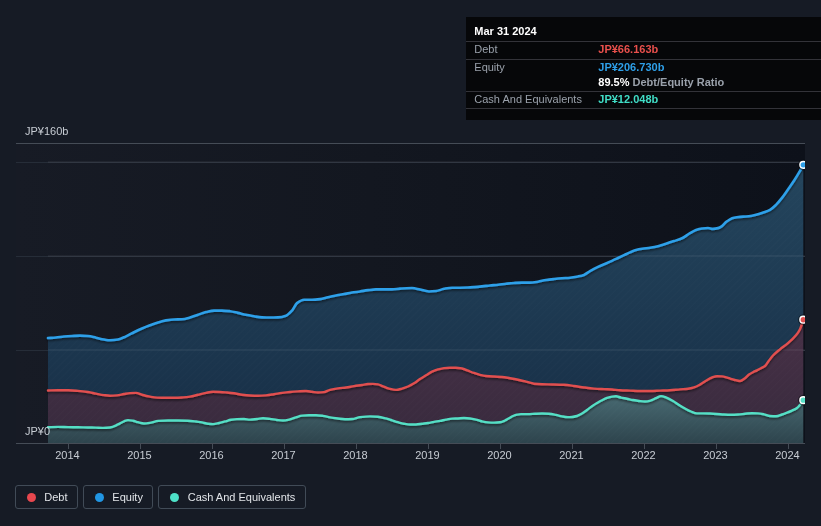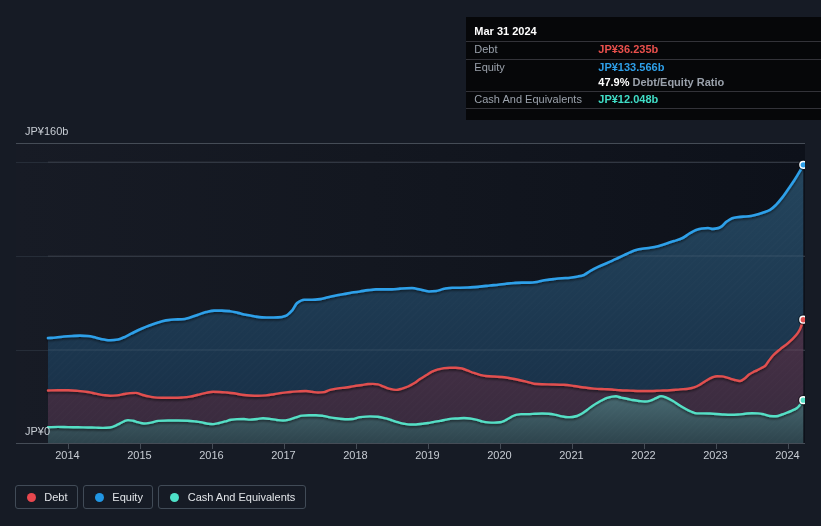--- a/index.html
+++ b/index.html
@@ -92,29 +92,29 @@
 <text x="499.5" y="459" text-anchor="middle" font-family="Liberation Sans, sans-serif" font-size="11" fill="#c7ccd3">2020</text>
 <text x="571.5" y="459" text-anchor="middle" font-family="Liberation Sans, sans-serif" font-size="11" fill="#c7ccd3">2021</text>
 <text x="643.5" y="459" text-anchor="middle" font-family="Liberation Sans, sans-serif" font-size="11" fill="#c7ccd3">2022</text>
 <text x="715.5" y="459" text-anchor="middle" font-family="Liberation Sans, sans-serif" font-size="11" fill="#c7ccd3">2023</text>
 <text x="787.5" y="459" text-anchor="middle" font-family="Liberation Sans, sans-serif" font-size="11" fill="#c7ccd3">2024</text>
 </svg></div>
 <div id="tip">
   <div class="ttl">Mar 31 2024</div>
   <div class="row sep">
       <span class="lb">Debt</span>
-      <span class="v" style="color:#e9504c">JP¥36.235b</span>
+      <span class="v" style="color:#e9504c">JP¥66.163b</span>
     </div>
   <div class="row">
       <span class="lb">Equity</span>
-      <span class="v" style="color:#2e9fe8">JP¥133.566b</span>
+      <span class="v" style="color:#2e9fe8">JP¥206.730b</span>
     </div>
   <div class="row r2 sep">
       <span class="lb"></span>
-      <span><b style="color:#fff">47.9%</b> <span style="color:#9aa1ab;font-weight:700">Debt/Equity Ratio</span></span>
+      <span><b style="color:#fff">89.5%</b> <span style="color:#9aa1ab;font-weight:700">Debt/Equity Ratio</span></span>
     </div>
   <div class="row sep">
       <span class="lb">Cash And Equivalents</span>
       <span class="v" style="color:#40dec7">JP¥12.048b</span>
     </div>
 </div>
 <div id="legend">
   <div class="lgi"><span class="dot" style="background:#e8474e"></span>Debt</div>
   <div class="lgi"><span class="dot" style="background:#2196e3"></span>Equity</div>
   <div class="lgi"><span class="dot" style="background:#4ee1c8"></span>Cash And Equivalents</div>

